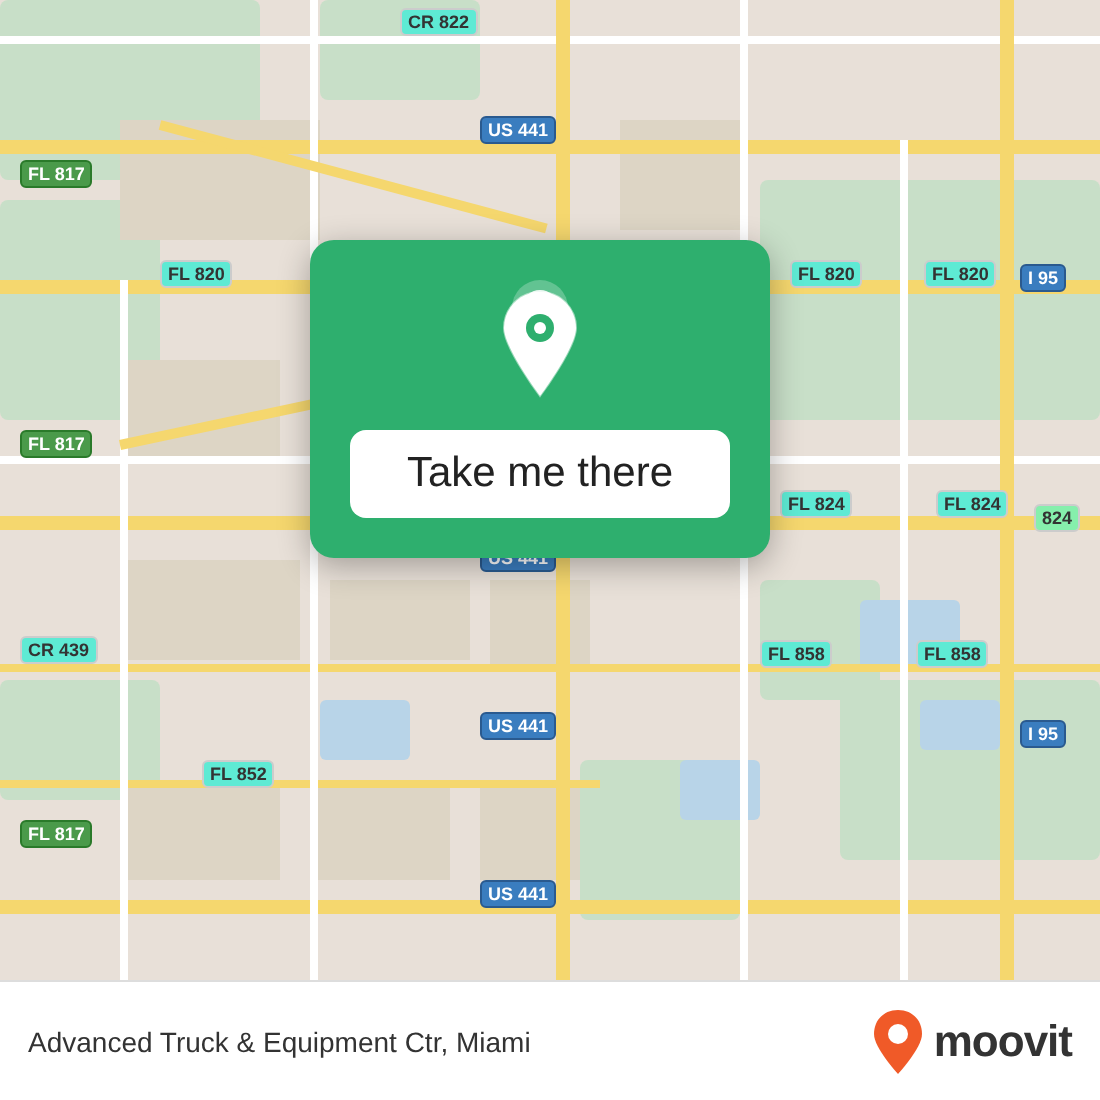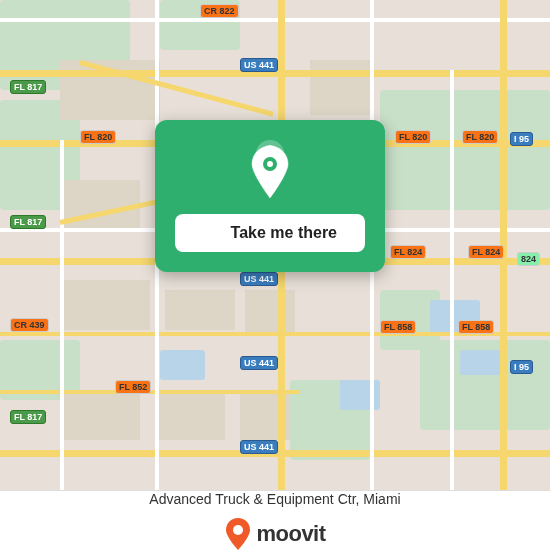--- a/index.html
+++ b/index.html
@@ -75,39 +75,38 @@
       width: 44px;
       height: 44px;
       margin-bottom: 10px;
     }
 
     #take-me-btn {
       background: #fff;
       border: none;
       border-radius: 8px;
       padding: 10px 28px;
-      font-size: 16px;
-      font-weight: 700;
+      font-size: 21px;
+      font-weight: 400;
       color: #222;
       cursor: pointer;
       width: 100%;
-      text-align: right;
+      text-align: center;
     }
 
     
     #bottom-bar {
       width: 550px;
       height: 60px;
       background: #fff;
       border-top: 1px solid #ddd;
       display: flex;
       align-items: center;
       padding: 0 14px;
       justify-content: space-between;
-      flex-direction: column;
     }
 
     #bottom-info {
       font-size: 14px;
       color: #333;
       font-weight: 400;
     }
 
     #moovit-logo {
       display: flex;
@@ -140,21 +139,21 @@
       border-radius: 3px;
       z-index: 5;
     }
 
     
     .road-label {
       position: absolute;
       font-size: 9px;
       font-weight: 600;
       color: #333;
-      background: #f97316;
+      background: #5eead4;
       border: 1px solid #ccc;
       border-radius: 3px;
       padding: 1px 3px;
       white-space: nowrap;
       z-index: 3;
     }
     .road-label.white-bg {
       background: #86efac;
     }
     .road-label.blue-bg {
@@ -226,21 +225,21 @@
   <div class="road-label" style="top:130px;left:462px;">FL 820</div>
   <div class="road-label blue-bg" style="top:132px;left:510px;">I 95</div>
   <div class="road-label green-bg" style="top:215px;left:10px;">FL 817</div>
   <div class="road-label" style="top:245px;left:390px;">FL 824</div>
   <div class="road-label" style="top:245px;left:468px;">FL 824</div>
   <div class="road-label blue-bg" style="top:272px;left:240px;">US 441</div>
   <div class="road-label white-bg" style="top:252px;left:517px;">824</div>
   <div class="road-label" style="top:318px;left:10px;">CR 439</div>
   <div class="road-label" style="top:320px;left:380px;">FL 858</div>
   <div class="road-label" style="top:320px;left:458px;">FL 858</div>
-  <div class="road-label" style="top:380px;left:115px;">FL 852</div>
+  <div class="road-label" style="top:380px;left:101px;">FL 852</div>
   <div class="road-label blue-bg" style="top:356px;left:240px;">US 441</div>
   <div class="road-label blue-bg" style="top:360px;left:510px;">I 95</div>
   <div class="road-label green-bg" style="top:410px;left:10px;">FL 817</div>
   <div class="road-label blue-bg" style="top:440px;left:240px;">US 441</div>
 
   <div id="popup-card">
 
     <svg class="popup-pin" viewBox="0 0 44 44" fill="none" xmlns="http://www.w3.org/2000/svg">
       <circle cx="22" cy="18" r="14" fill="rgba(255,255,255,0.25)"></circle>
       <circle cx="22" cy="18" r="9" fill="white" opacity="0.9"></circle>

